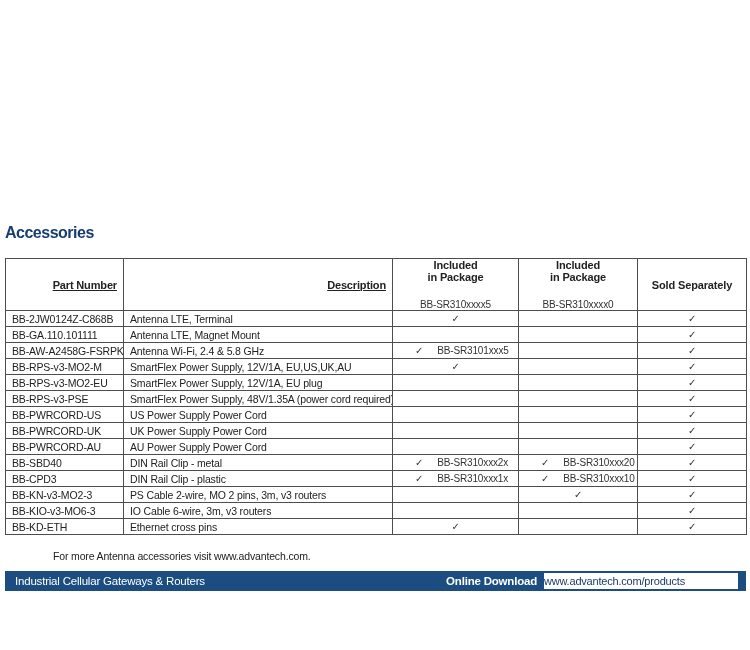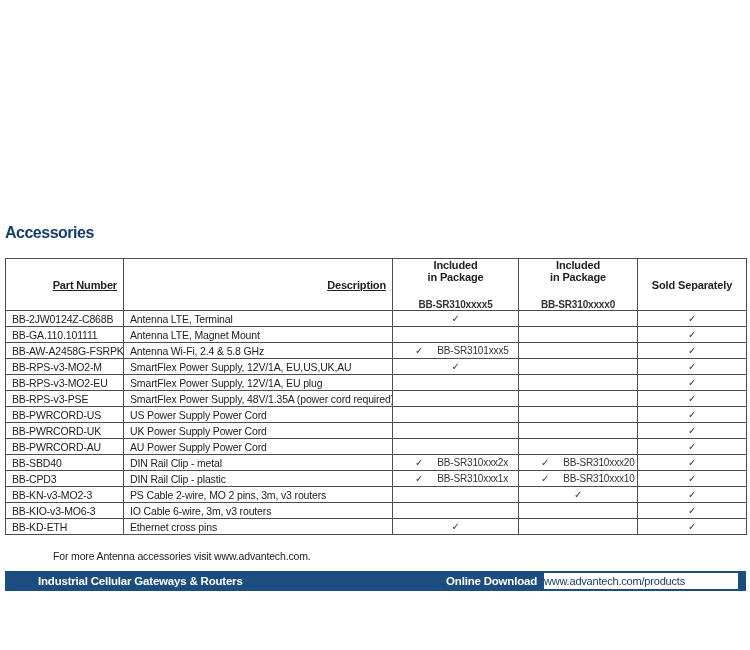--- a/index.html
+++ b/index.html
@@ -24,21 +24,21 @@
   }
   table.acc thead th { height: 49px; font-size: 11px; vertical-align: middle; }
   col.c-part { width: 118px; }
   col.c-desc { width: 269px; }
   col.c-pkg5 { width: 126px; }
   col.c-pkg0 { width: 119px; }
   col.c-sold { width: 109px; }
 
   th.h-left { text-align: right; padding-left: 8px; text-decoration: underline; }
   th.h-center { text-align: center; font-weight: bold; }
-  .h-sub { display: block; font-weight: bold; font-size: 10px; color: #333; margin-top: 16px; }
+  .h-sub { display: block; font-weight: normal; font-size: 10px; color: #333; margin-top: 16px; }
 
   table.acc tbody td { height: 16px; }
   td.cell-part { padding-left: 8px; }
   td.cell-desc { padding-left: 6px; }
   td.cell-check { text-align: center; padding: 0; font-size: 10px; color: #333; }
   td.cell-check .with-label {
     display: flex; align-items: center; justify-content: flex-start;
     padding-left: 16px; gap: 14px;
   }
   .checkmark { font-size: 10px; color: #333; }
@@ -47,23 +47,22 @@
     position: absolute; left: 5px; top: 550px;
     font-size: 10.5px; letter-spacing: -0.15px; color: #222; padding-left: 48px;
   }
 
   .footer-bar {
     position: absolute; left: 5px; top: 571px; width: 741px; height: 20px;
     background: var(--navy-bar, #1b4d80);
     display: flex; align-items: center;
   }
   .footer-title {
-    color: #fff; font-weight: bold; font-size: 11.5px; letter-spacing: -0.2px;
-    padding-left: 17px;
-    margin-left: 16px;
+    color: #fff; font-weight: normal; font-size: 11.5px; letter-spacing: -0.2px;
+    padding-left: 10px;
   }
   .footer-download-label {
     margin-left: auto; color: #fff; font-weight: bold; font-size: 11.5px;
     letter-spacing: -0.2px; padding-right: 7px;
   }
   .footer-url-box {
     width: 194px; height: 16px; background: #fff; margin-right: 8px;
     display: flex; align-items: center; 
     font-size: 11px; color: #1b3c66; letter-spacing: -0.2px;
   }

